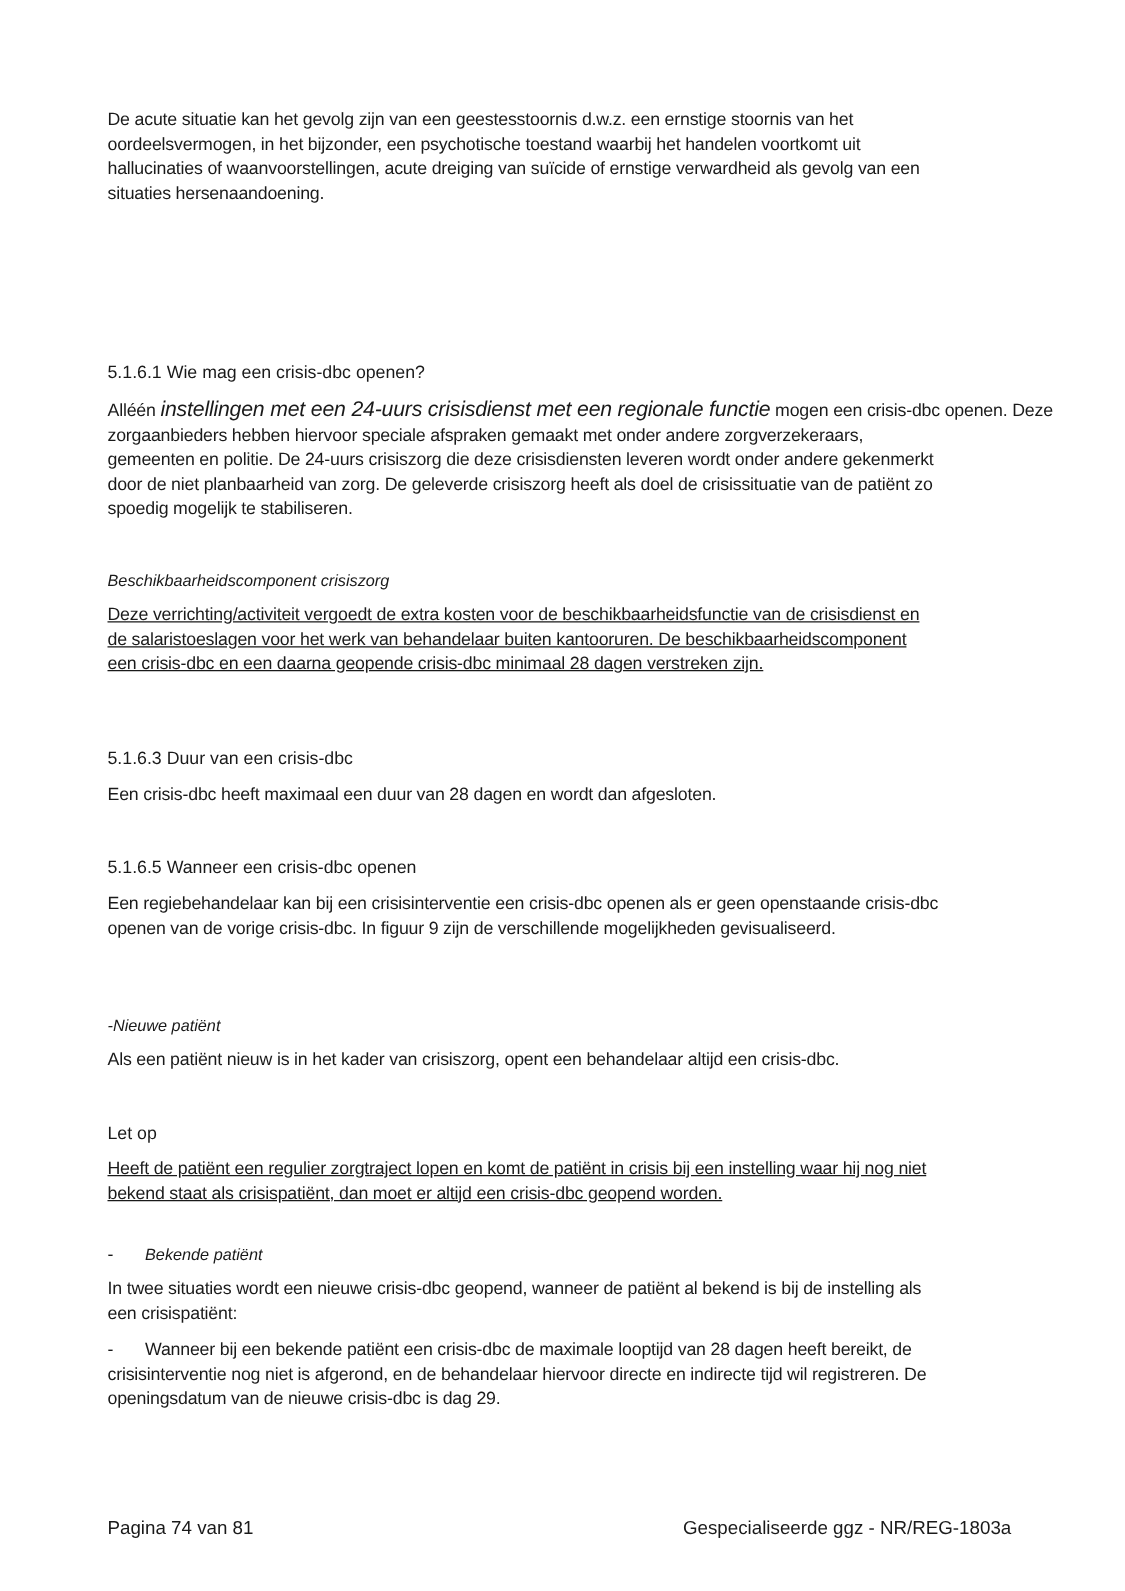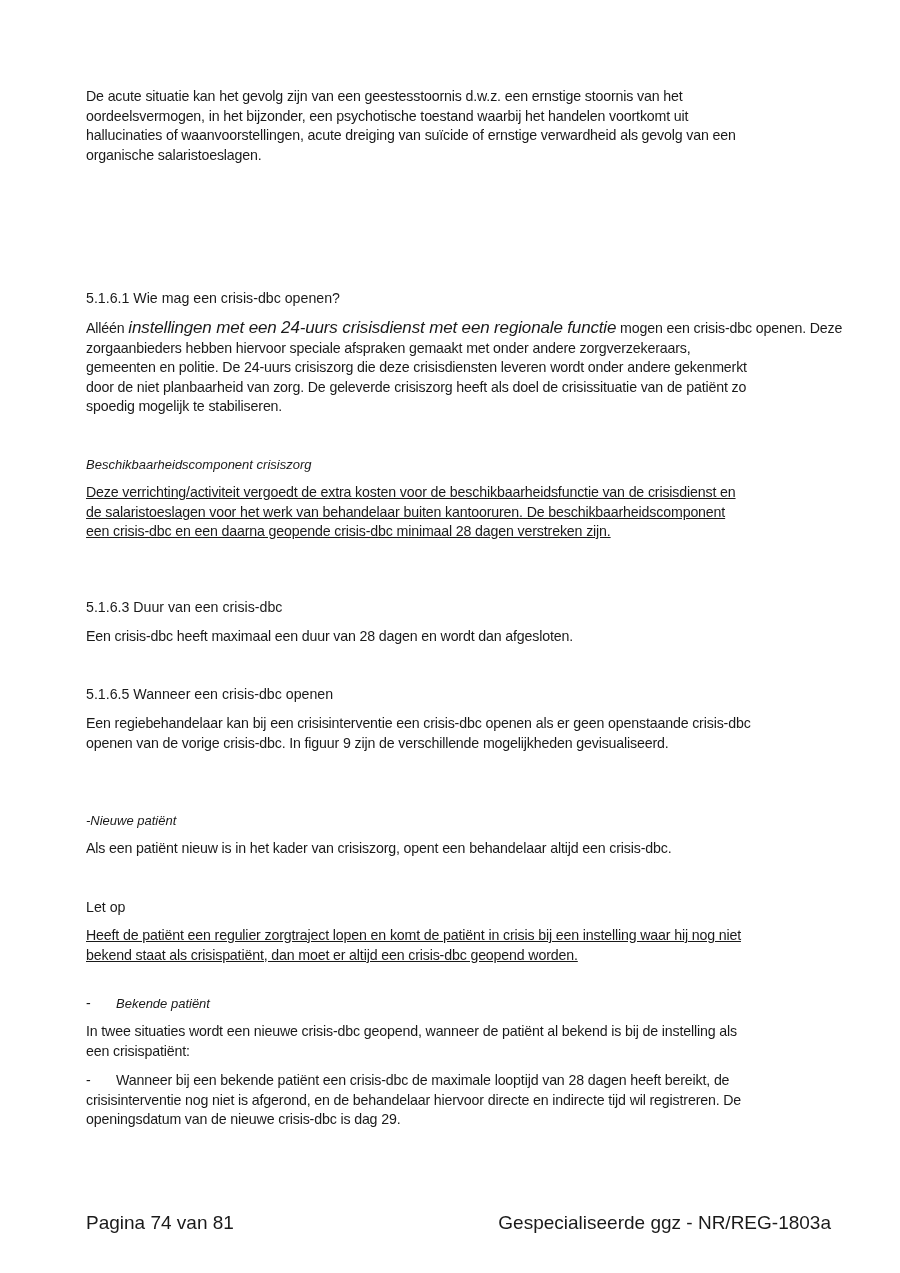--- a/index.html
+++ b/index.html
@@ -9,32 +9,32 @@
       color: #1a1a1a;
       font-size: 14.2px;
       line-height: 19.5px;
     }
     .blk { position: absolute; left: 86px; width: 740px; }
     .line { display: block; white-space: nowrap; letter-spacing: -0.15px; }
     .heading { font-size: 14.2px; }
     .ital { font-style: italic; }
     .sub { font-style: italic; font-size: 13px; }
     .dash { display: inline-block; width: 30px; }
-    .footer { position: absolute; top: 1213px; font-size: 19px; }
+    .footer { position: absolute; top: 1213px; font-size: 15px; }
     .footer-left { left: 86px; }
-    .footer-right { right: 69px; }
+    .footer-right { right: 91px; }
   </style>
 </head>
 <body>
 
 <div class="blk" style="top:87px;">
   <span class="line">De acute situatie kan het gevolg zijn van een geestesstoornis d.w.z. een ernstige stoornis van het</span>
   <span class="line">oordeelsvermogen, in het bijzonder, een psychotische toestand waarbij het handelen voortkomt uit</span>
   <span class="line">hallucinaties of waanvoorstellingen, acute dreiging van suïcide of ernstige verwardheid als gevolg van een</span>
-  <span class="line">organische salaristoeslagen.</span>
+  <span class="line">situaties hersenaandoening.</span>
 </div>
 
 <div class="blk heading" style="top:289px;">5.1.6.1 Wie mag een crisis-dbc openen?</div>
 <div class="blk" style="top:318px;">
   <span class="line"><span>Alléén </span><span class="ital" style="font-size:17px;">instellingen met een 24-uurs crisisdienst met een regionale functie</span><span> mogen een crisis-dbc openen. Deze</span></span>
   <span class="line">zorgaanbieders hebben hiervoor speciale afspraken gemaakt met onder andere zorgverzekeraars,</span>
   <span class="line">gemeenten en politie. De 24-uurs crisiszorg die deze crisisdiensten leveren wordt onder andere gekenmerkt</span>
   <span class="line">door de niet planbaarheid van zorg. De geleverde crisiszorg heeft als doel de crisissituatie van de patiënt zo</span>
   <span class="line">spoedig mogelijk te stabiliseren.</span>
 </div>

